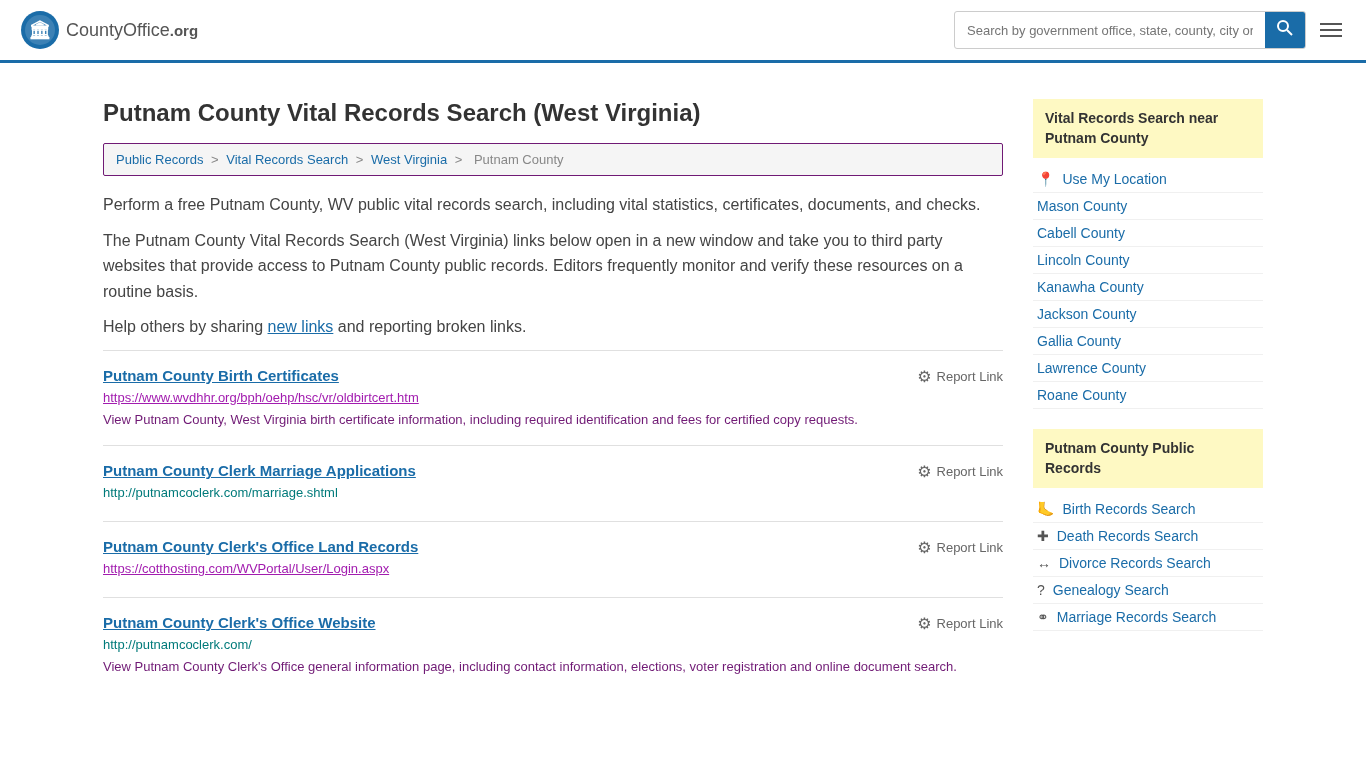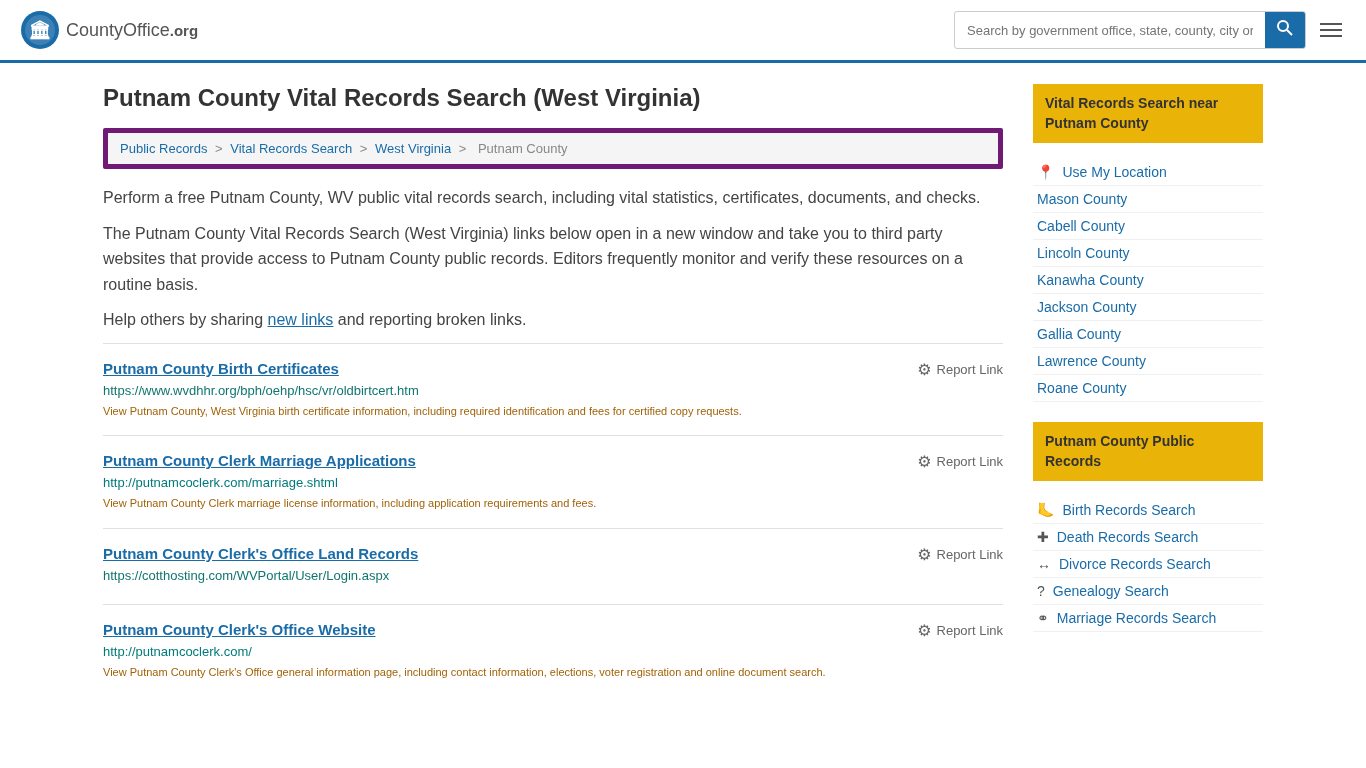--- a/index.html
+++ b/index.html
@@ -76,36 +76,36 @@
       display: block;
       width: 22px;
       height: 2px;
       background: #555;
     }
 
     
     .main-container {
       max-width: 1200px;
       margin: 0 auto;
-      padding: 21px 20px;
+      padding: 36px 20px;
       display: flex;
       gap: 30px;
     }
     .content-area {
       flex: 1;
     }
     .page-title {
       font-size: 24px;
       font-weight: bold;
       color: #333;
       margin-bottom: 16px;
     }
     .breadcrumb {
       background: #f5f5f5;
-      border: 5px solid #701a75;
+      border: 1px solid #701a75;
       padding: 8px 12px;
       font-size: 13px;
       color: #666;
       margin-bottom: 16px;
       border-radius: 2px;
     }
     .breadcrumb a {
       color: #1a6ca8;
       text-decoration: none;
     }
@@ -150,43 +150,43 @@
       cursor: pointer;
       white-space: nowrap;
     }
     .report-icon {
       font-size: 16px;
     }
     .record-url {
       font-size: 13px;
       margin-bottom: 5px;
     }
-    .record-url.green { color: #0f766e; }
+    .record-url.green { color: #a21caf; text-decoration: underline; }
     .record-url.blue-green { color: #007a7a; }
     .record-desc {
-      font-size: 11px;
-      color: #a16207;
+      font-size: 13px;
+      color: #701a75;
       line-height: 1.5;
     }
 
     
     .sidebar {
       width: 230px;
       flex-shrink: 0;
     }
     .sidebar-section {
       margin-bottom: 20px;
     }
     .sidebar-heading {
-      background: #eab308;
+      background: #fef9c3;
       padding: 10px 12px;
       font-size: 14px;
       font-weight: bold;
       color: #333;
-      margin-bottom: 16px;
+      margin-bottom: 8px;
       line-height: 1.4;
     }
     .sidebar-link {
       display: flex;
       align-items: center;
       gap: 8px;
       padding: 5px 4px;
       font-size: 14px;
       color: #1a6ca8;
       text-decoration: none;
@@ -274,21 +274,20 @@
     </div>
         <div class="record-item">
       <div class="record-header">
         <a class="record-title" href="#">Putnam County Clerk Marriage Applications</a>
         <div class="report-link">
           <span class="report-icon">⚙</span>
           <span>Report Link</span>
         </div>
       </div>
       <div class="record-url blue-green">http://putnamcoclerk.com/marriage.shtml</div>
-      <div class="record-desc">View Putnam County Clerk marriage license information, including application requirements and fees.</div>
     </div>
         <div class="record-item">
       <div class="record-header">
         <a class="record-title" href="#">Putnam County Clerk's Office Land Records</a>
         <div class="report-link">
           <span class="report-icon">⚙</span>
           <span>Report Link</span>
         </div>
       </div>
       <div class="record-url green">https://cotthosting.com/WVPortal/User/Login.aspx</div>

